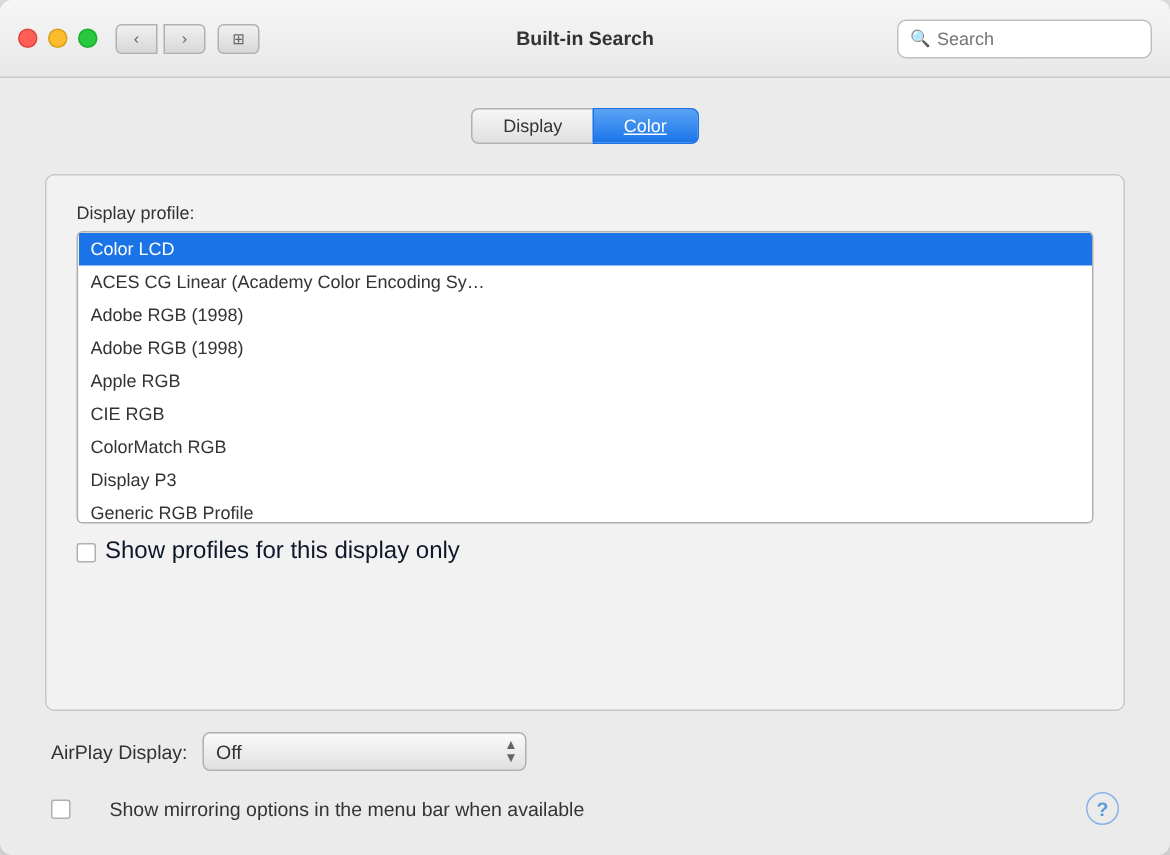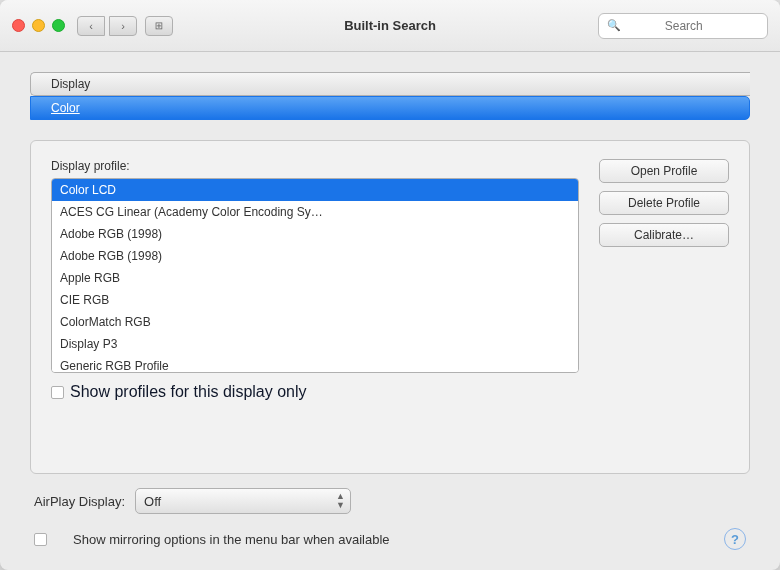--- a/index.html
+++ b/index.html
@@ -118,38 +118,36 @@
       margin-right: 4px;
     }
 
     .search-input {
       border: none;
       outline: none;
       background: transparent;
       font-size: 12px;
       color: #999;
       width: 100%;
-      margin-left: 40px;
     }
 
     
     .content {
       flex: 1;
       padding: 20px 30px;
       display: flex;
       flex-direction: column;
       gap: 14px;
     }
 
     
     .segmented-control {
       display: flex;
       justify-content: center;
       margin-bottom: 6px;
-      flex-direction: column;
     }
 
     .seg-btn {
       height: 24px;
       padding: 0 20px;
       font-size: 12px;
       border: 1px solid #b0b0b0;
       cursor: pointer;
       display: flex;
       align-items: center;
@@ -392,25 +390,20 @@
             <div class="list-item">Display P3</div>
             <div class="list-item">Generic RGB Profile</div>
 
           </div>
           <div class="checkbox-row">
             <div class="checkbox"></div>
             <span class="checkbox-label">Show profiles for this display only</span>
           </div>
         </div>
 
-        <div class="right-col">
-          <button class="action-btn">Open Profile</button>
-          <button class="action-btn">Delete Profile</button>
-          <button class="action-btn">Calibrate…</button>
-        </div>
       </div>
     </div>
 
     <div class="airplay-row">
       <span class="airplay-label">AirPlay Display:</span>
       <div class="select-wrapper">
         <select class="airplay-select">
           <option>Off</option>
           <option>On</option>
         </select>

